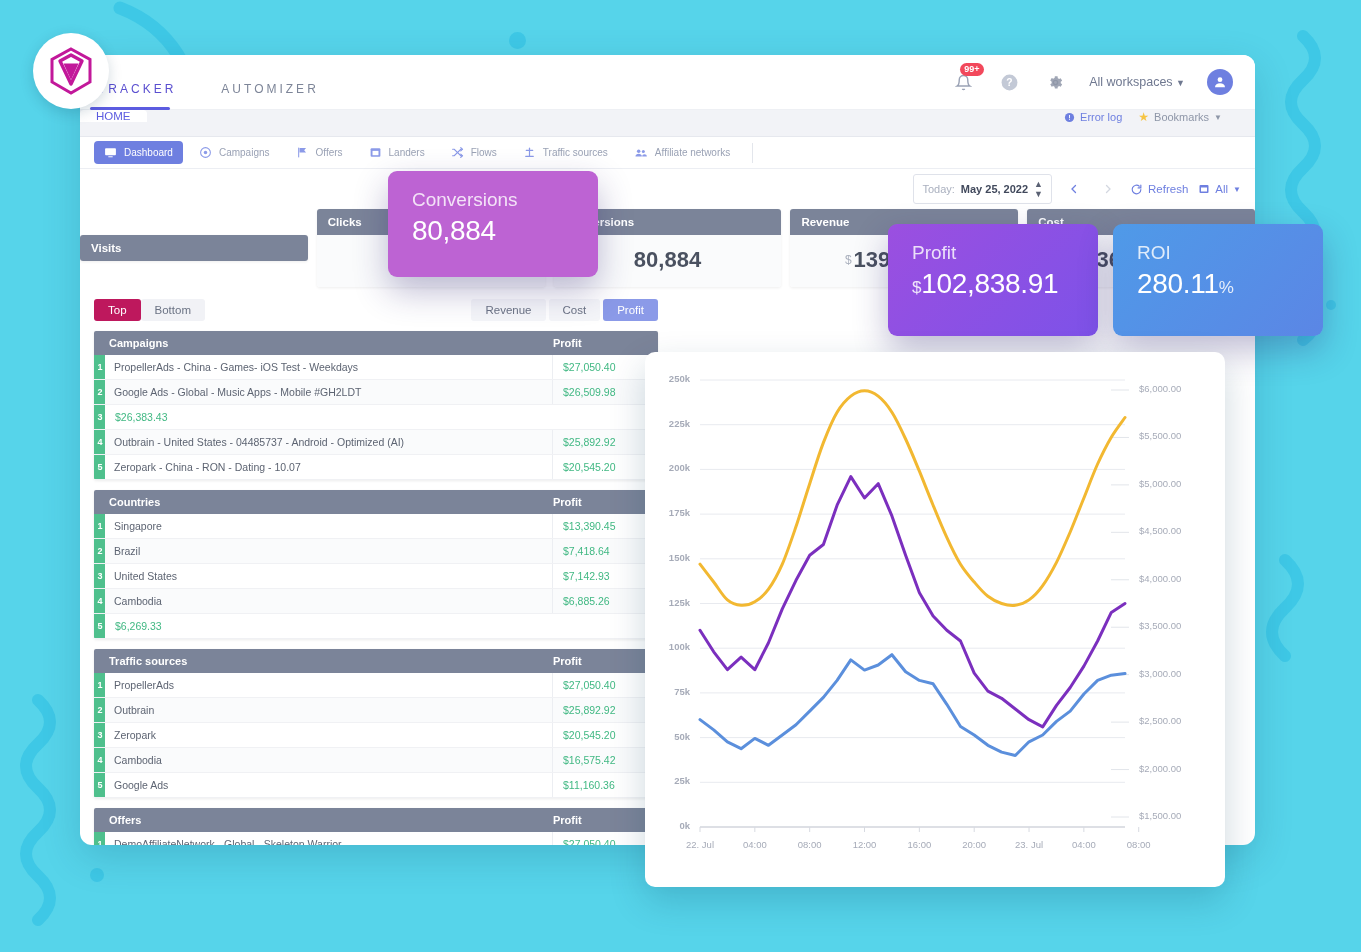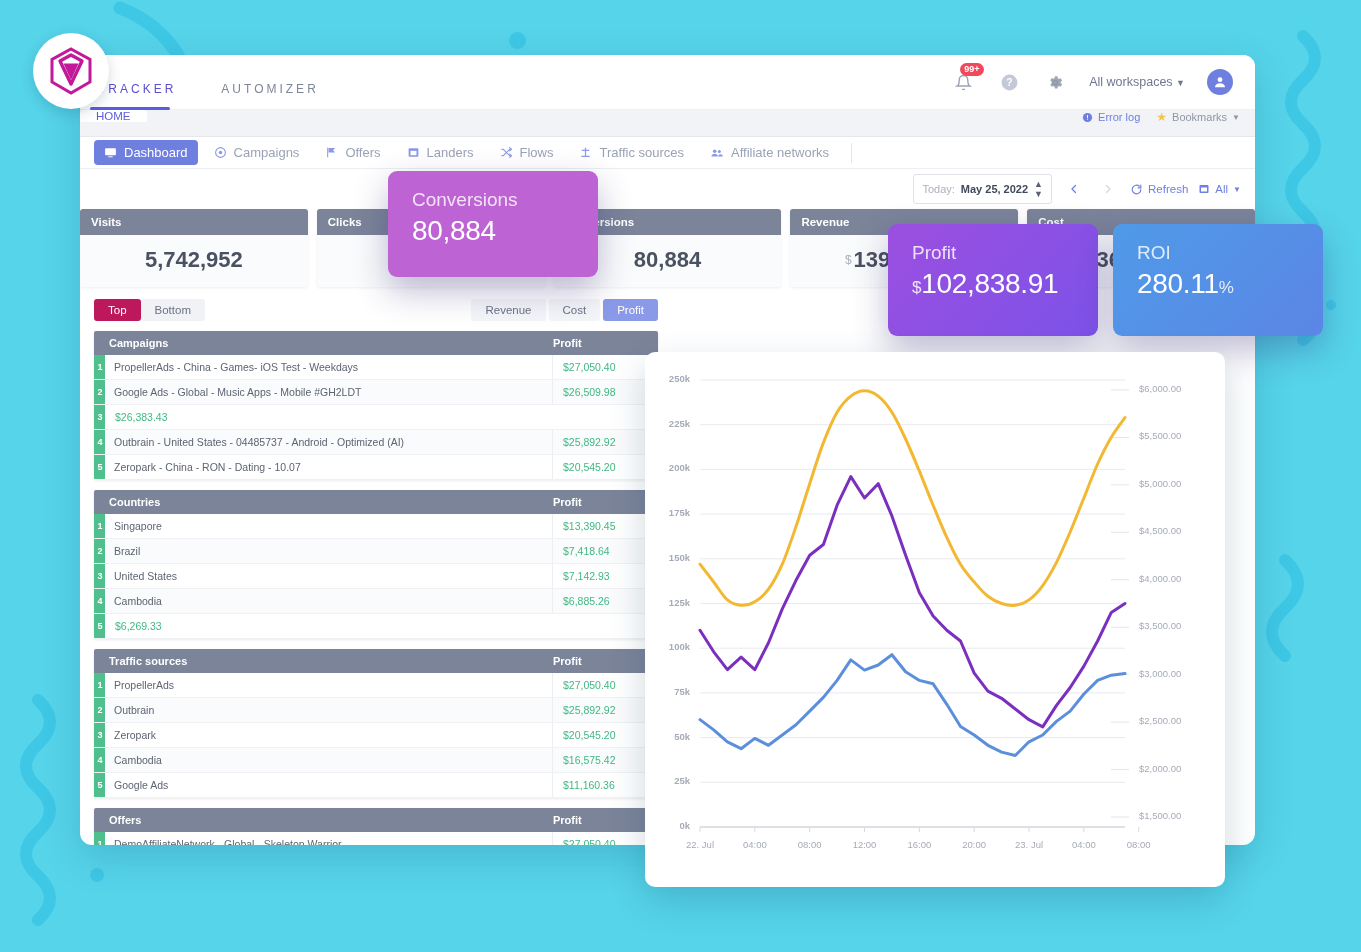--- a/index.html
+++ b/index.html
@@ -38,28 +38,28 @@
            font-size:9px; font-weight:bold; border-radius:8px; padding:1px 4px; line-height:11px; }
   .ws-label { font-size:12.5px; color:#6f7890; cursor:pointer; }
   .avatar { width:26px; height:26px; border-radius:50%; background:#6e7fe0;
             display:flex; align-items:center; justify-content:center; cursor:pointer; }
 
   
   .homestrip { height:27px; background:#f2f3f7; display:flex; align-items:flex-start;
                position:relative; border-bottom:1px solid #e6e8ee; }
   .hometab { background:#fff; padding:0 16px; display:flex; align-items:center;
              font-size:11.5px; color:#5c5ce0; border-radius:4px 4px 0 0; margin-left:0px; cursor:pointer; }
-  .strip-right { margin-left:auto; display:flex; align-items:center; gap:16px; padding-right:15px; }
+  .strip-right { margin-left:auto; display:flex; align-items:center; gap:16px; padding-right:33px; }
   .strip-item { display:flex; align-items:center; gap:5px; font-size:11px; color:#6e7fe0; cursor:pointer; }
   .strip-item.bm { color:#8e96a8; }
 
   
   .navrow { height:32px; display:flex; align-items:center; padding:0 14px; gap:6px;
             border-bottom:1px solid #eceef3; background:#fff; }
-  .navitem { display:flex; align-items:center; gap:7px; font-size:13px; color:#9aa2b5;
+  .navitem { display:flex; align-items:center; gap:7px; font-size:10px; color:#9aa2b5;
              padding:5px 10px; border-radius:4px; cursor:pointer; white-space:nowrap; }
   .navitem.active { background:#6e7fe0; color:#fff; }
   .navdiv { width:1px; height:20px; background:#e3e6ec; margin-left:6px; }
 
   
   .toolbar { height:40px; display:flex; align-items:center; justify-content:flex-end;
              padding:0 14px; gap:10px; }
   .datepick { display:flex; align-items:center; gap:6px; border:1px solid #dfe2ea;
               border-radius:3px; padding:4px 8px; font-size:11px; color:#41495c; background:#fff; cursor:pointer; }
   .datepick .lbl { color:#aab0bf; }
@@ -284,21 +284,20 @@
           <rect x="6" y="9" width="12" height="8" fill="#fff"></rect>
       </svg>
       <span>All</span>
       <span style="font-size:8px;">▼</span>
     </div>
   </div>
 
   <div class="kpis">
     <div class="kpi">
       <div class="head">Visits</div>
-      <div class="val"><span>5,742,952</span></div>
     </div>
     <div class="kpi">
       <div class="head">Clicks</div>
       <div class="val"><span>678,496</span></div>
     </div>
     <div class="kpi">
       <div class="head">Conversions</div>
       <div class="val"><span>80,884</span></div>
     </div>
     <div class="kpi">

